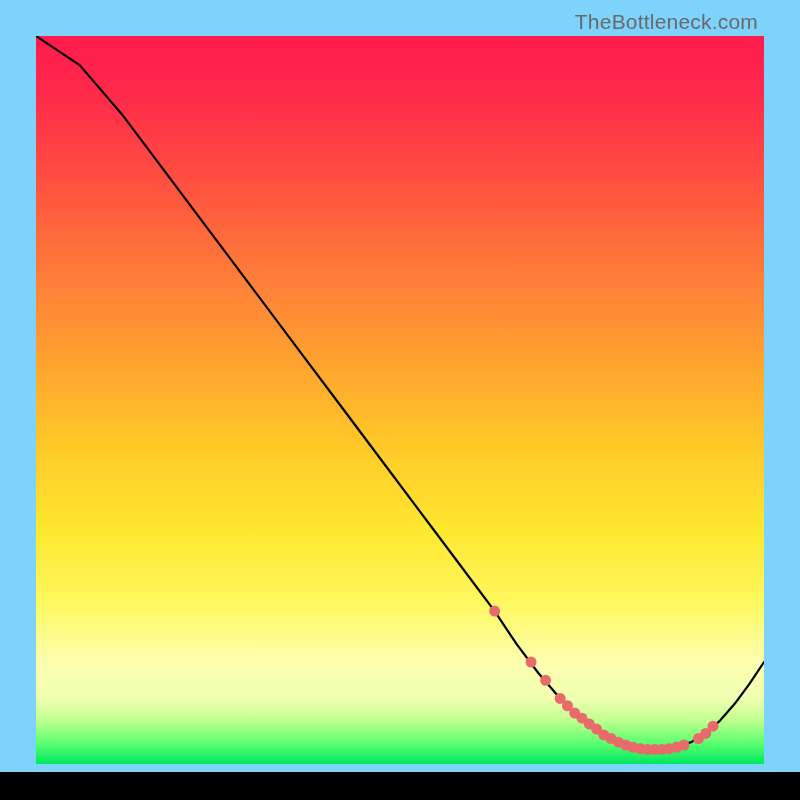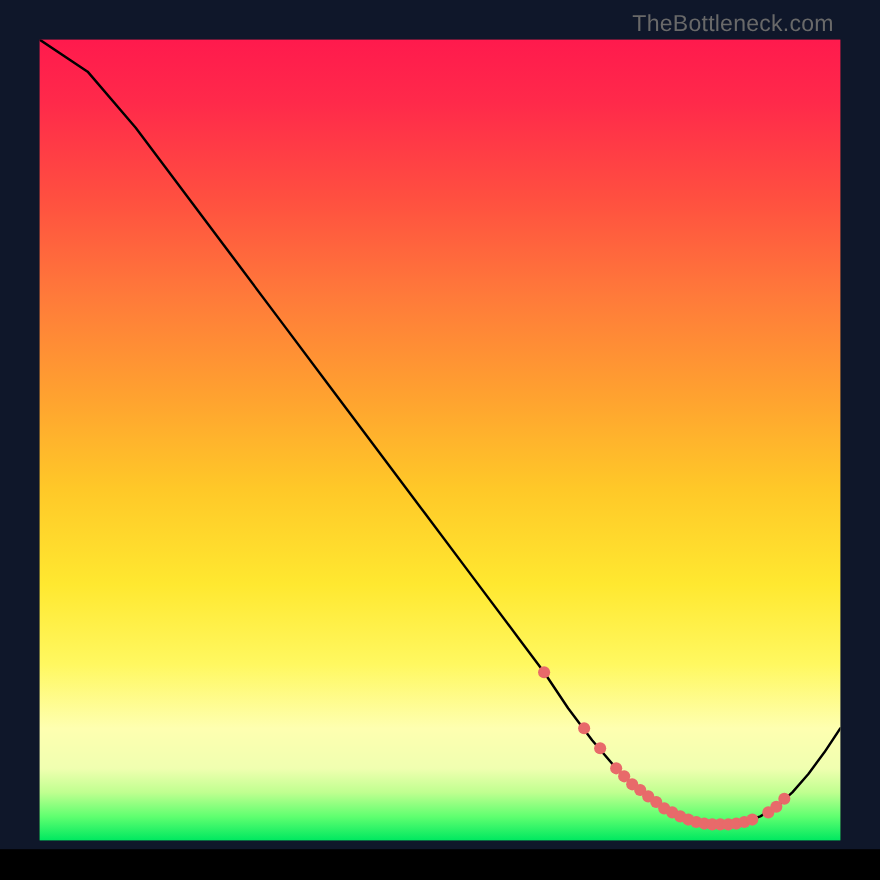--- a/index.html
+++ b/index.html
@@ -1,21 +1,21 @@
 <!DOCTYPE html>
 <html><head>
 <meta charset="utf-8">
 <style>
   * { margin: 0; padding: 0; box-sizing: border-box; }
   html, body { width: 800px; height: 800px; background: #000; overflow: hidden; }
   .chart-container {
     position: relative;
     width: 800px;
     height: 772px;
-    background: #0f172a;
+    background: #7dd3fc;
   }
   .plot-area {
     position: absolute;
     left: 36px;
     top: 36px;
     width: 728px;
     height: 728px;
     background: linear-gradient(to bottom,
       #ff1a4d 0%,
       #ff2a4a 8%,

